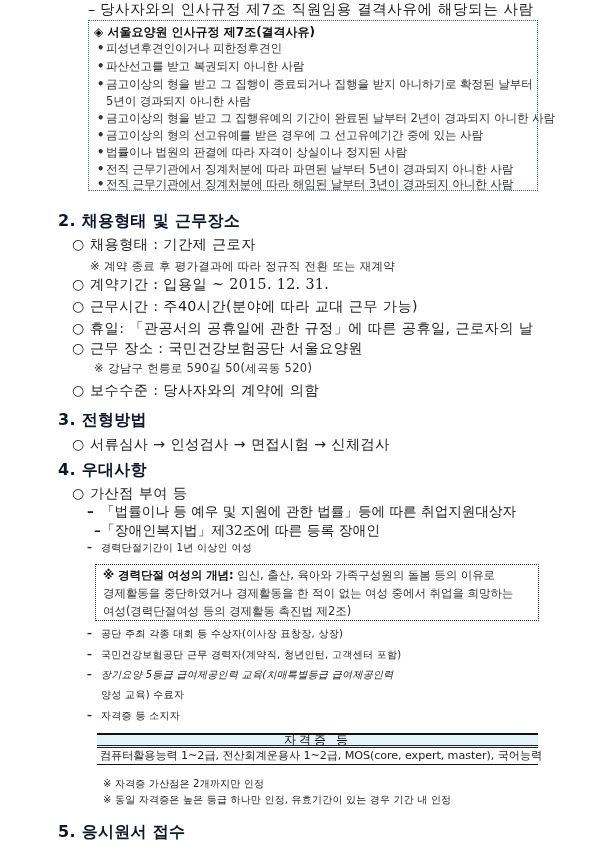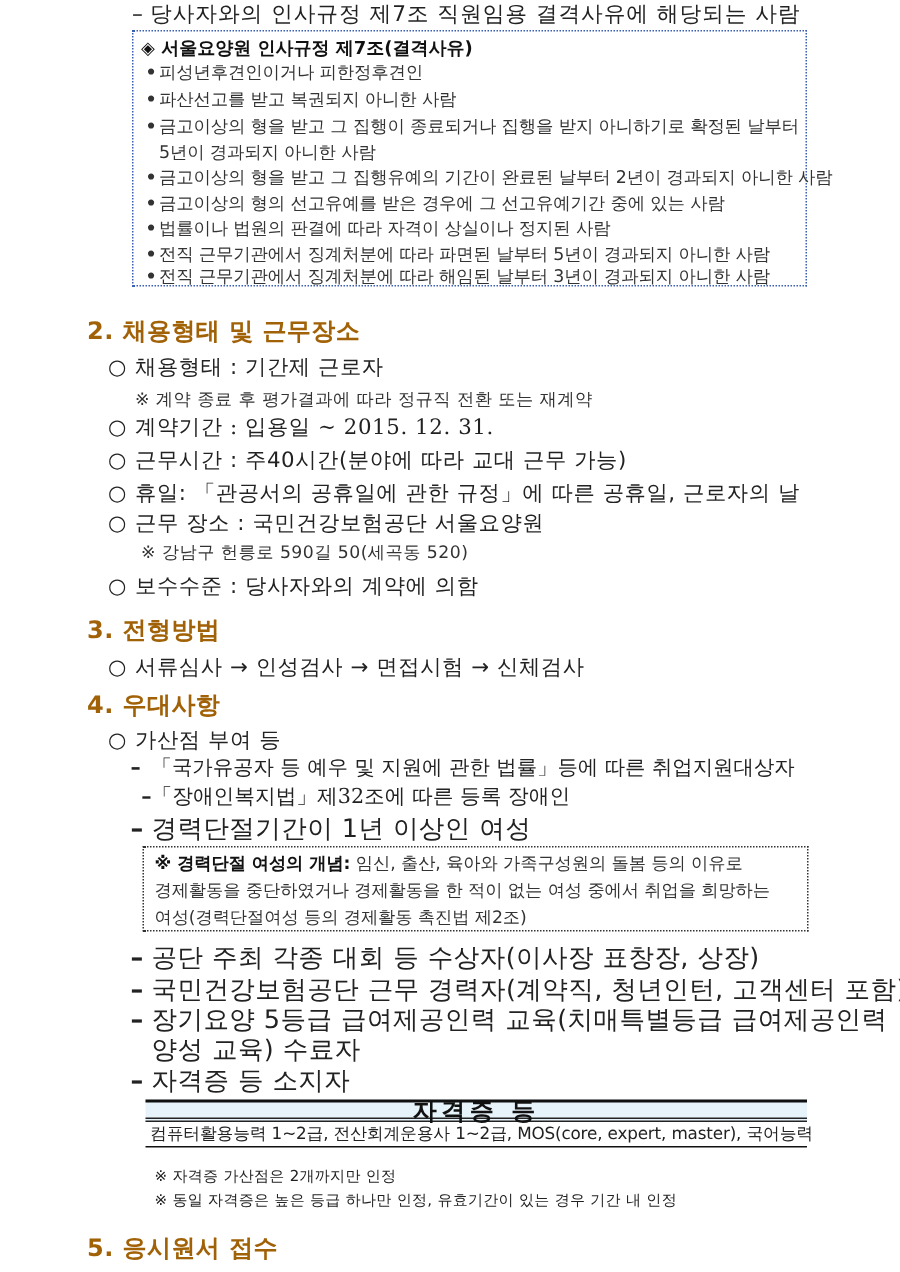--- a/index.html
+++ b/index.html
@@ -9,35 +9,35 @@
     .serifish { font-family: "DejaVu Serif", serif; }
     .top-line { left: 88px; top: 0px; font-size: 14.5px; letter-spacing: 0.6px; color: #222; }
     .dash { display: inline-block; width: 12px; }
 
     .reg-box { position: absolute; left: 88px; top: 20px; width: 450px; height: 171px;
       border: 1px dotted #3a5fb0; }
     .reg-title { left: 94px; top: 24px; font-size: 12px; font-weight: bold; color: #111; }
     .reg-item { font-size: 11.6px; color: #333; letter-spacing: -0.1px; }
     .reg-item .b { display: inline-block; width: 9px; font-weight: bold; }
 
-    .h2 { left: 58px; font-size: 16px; font-weight: bold; letter-spacing: 0.3px; color: #a16207; }
+    .h2 { left: 58px; font-size: 16px; font-weight: bold; letter-spacing: 0.3px; color: #0f172a; }
     .o-item { left: 72px; font-size: 14.2px; color: #222; letter-spacing: 0.4px; }
     .o-item .circ { display: inline-block; width: 18px; font-size: 14px; }
     .note { font-size: 11.5px; color: #333; letter-spacing: 0.3px; }
-    .d-item { left: 87px; font-size: 17px; color: #222; letter-spacing: 0.3px; }
+    .d-item { left: 87px; font-size: 10px; color: #222; letter-spacing: 0.3px; }
     .d-item .dsh { display: inline-block; width: 14px; font-weight: bold; }
 
     .career-box { position: absolute; left: 95px; top: 564px; width: 444px; height: 57px;
       border: 1px dotted #333; }
     .cb-line { font-size: 11.5px; color: #333; letter-spacing: -0.05px; }
     .cb-line b { color: #111; }
 
     .cert-table { position: absolute; left: 97px; top: 733px; width: 441px; }
     .cert-head { height: 12px; border-top: 2px solid #111; background: #e6f3fb;
-      border-bottom: 3px double #222; text-align: center; font-size: 16px; font-weight: bold;
+      border-bottom: 3px double #222; text-align: center; font-size: 12px; font-weight: normal;
       line-height: 11px; letter-spacing: 3px; color: #111; height: 15px; }
     .cert-body { border-bottom: 1.5px solid #111; font-size: 11.2px; color: #222;
       line-height: 14px; padding: 1px 3px 1px 3px; letter-spacing: -0.1px; }
     .cert-note { font-size: 10px; color: #222; letter-spacing: 0.2px; }
   </style>
 </head>
 <body>
 
 <div class="abs top-line">
   <span class="dash">–</span><span>당사자와의 인사규정 제7조 직원임용 결격사유에 해당되는 사람</span>
@@ -67,32 +67,32 @@
 <div class="abs o-item" style="top:339px;"><span class="circ">○</span><span>근무 장소 : 국민건강보험공단 서울요양원</span></div>
 <div class="abs note" style="left:94px; top:361px;">※ 강남구 헌릉로 590길 50(세곡동 520)</div>
 <div class="abs o-item" style="top:381px;"><span class="circ">○</span><span>보수수준 : 당사자와의 계약에 의함</span></div>
 
 <div class="abs h2" style="top:410px;">3. 전형방법</div>
 <div class="abs o-item" style="top:435px;"><span class="circ">○</span><span>서류심사 → 인성검사 → 면접시험 → 신체검사</span></div>
 
 <div class="abs h2" style="top:460px;">4. 우대사항</div>
 <div class="abs o-item" style="top:484px;"><span class="circ">○</span><span>가산점 부여 등</span></div>
 
-<div class="abs d-item" style="top:503px; font-size:13.6px; letter-spacing:0;"><span class="dsh">–</span><span>「국가유공자 등 예우 및 지원에 관한 법률」등에 따른 취업지원대상자</span></div>
+<div class="abs d-item" style="top:503px; font-size:13.6px; letter-spacing:0;"><span class="dsh">–</span><span>「법률이나 등 예우 및 지원에 관한 법률」등에 따른 취업지원대상자</span></div>
 <div class="abs d-item serifish" style="top:522px; font-size:13.8px; letter-spacing:0;text-align:right;"><span class="dsh">–</span><span>「장애인복지법」제32조에 따른 등록 장애인</span></div>
 <div class="abs d-item" style="top:541px;"><span class="dsh">–</span><span>경력단절기간이 1년 이상인 여성</span></div>
 
 <div class="career-box"></div>
 <div class="abs cb-line" style="left:103px; top:568px;"><b>※ 경력단절 여성의 개념:</b><span> 임신, 출산, 육아와 가족구성원의 돌봄 등의 이유로</span></div>
 <div class="abs cb-line" style="left:103px; top:586px;">경제활동을 중단하였거나 경제활동을 한 적이 없는 여성 중에서 취업을 희망하는</div>
 <div class="abs cb-line" style="left:103px; top:604px;">여성(경력단절여성 등의 경제활동 촉진법 제2조)</div>
 
 <div class="abs d-item" style="top:627px;"><span class="dsh">–</span><span>공단 주최 각종 대회 등 수상자(이사장 표창장, 상장)</span></div>
 <div class="abs d-item" style="top:648px;"><span class="dsh">–</span><span>국민건강보험공단 근무 경력자(계약직, 청년인턴, 고객센터 포함)</span></div>
-<div class="abs d-item" style="top:668px;"><span class="dsh">–</span><span>장기요양 5등급 급여제공인력 교육(치매특별등급 급여제공인력</span></div>
+<div class="abs d-item" style="top:668px;font-style:italic;"><span class="dsh">–</span><span>장기요양 5등급 급여제공인력 교육(치매특별등급 급여제공인력</span></div>
 <div class="abs d-item" style="top:688px; left:101px;">양성 교육) 수료자</div>
 <div class="abs d-item" style="top:709px;"><span class="dsh">–</span><span>자격증 등 소지자</span></div>
 
 <div class="cert-table">
   <div class="cert-head">자격증 등</div>
   <div class="cert-body">
     <div style="white-space:nowrap;">컴퓨터활용능력 1~2급, 전산회계운용사 1~2급, MOS(core, expert, master), 국어능력</div>
   </div>
 </div>
 

